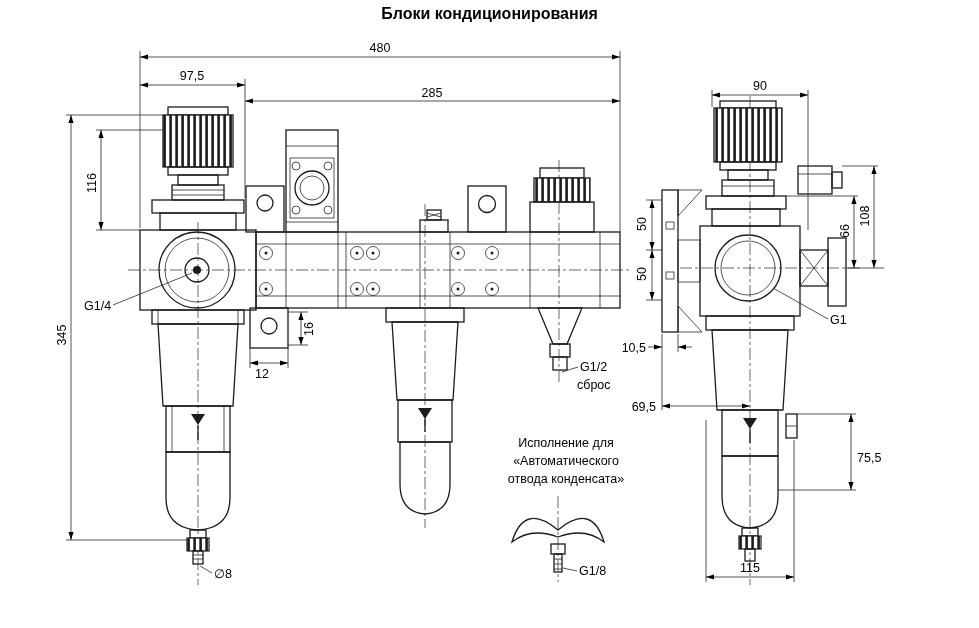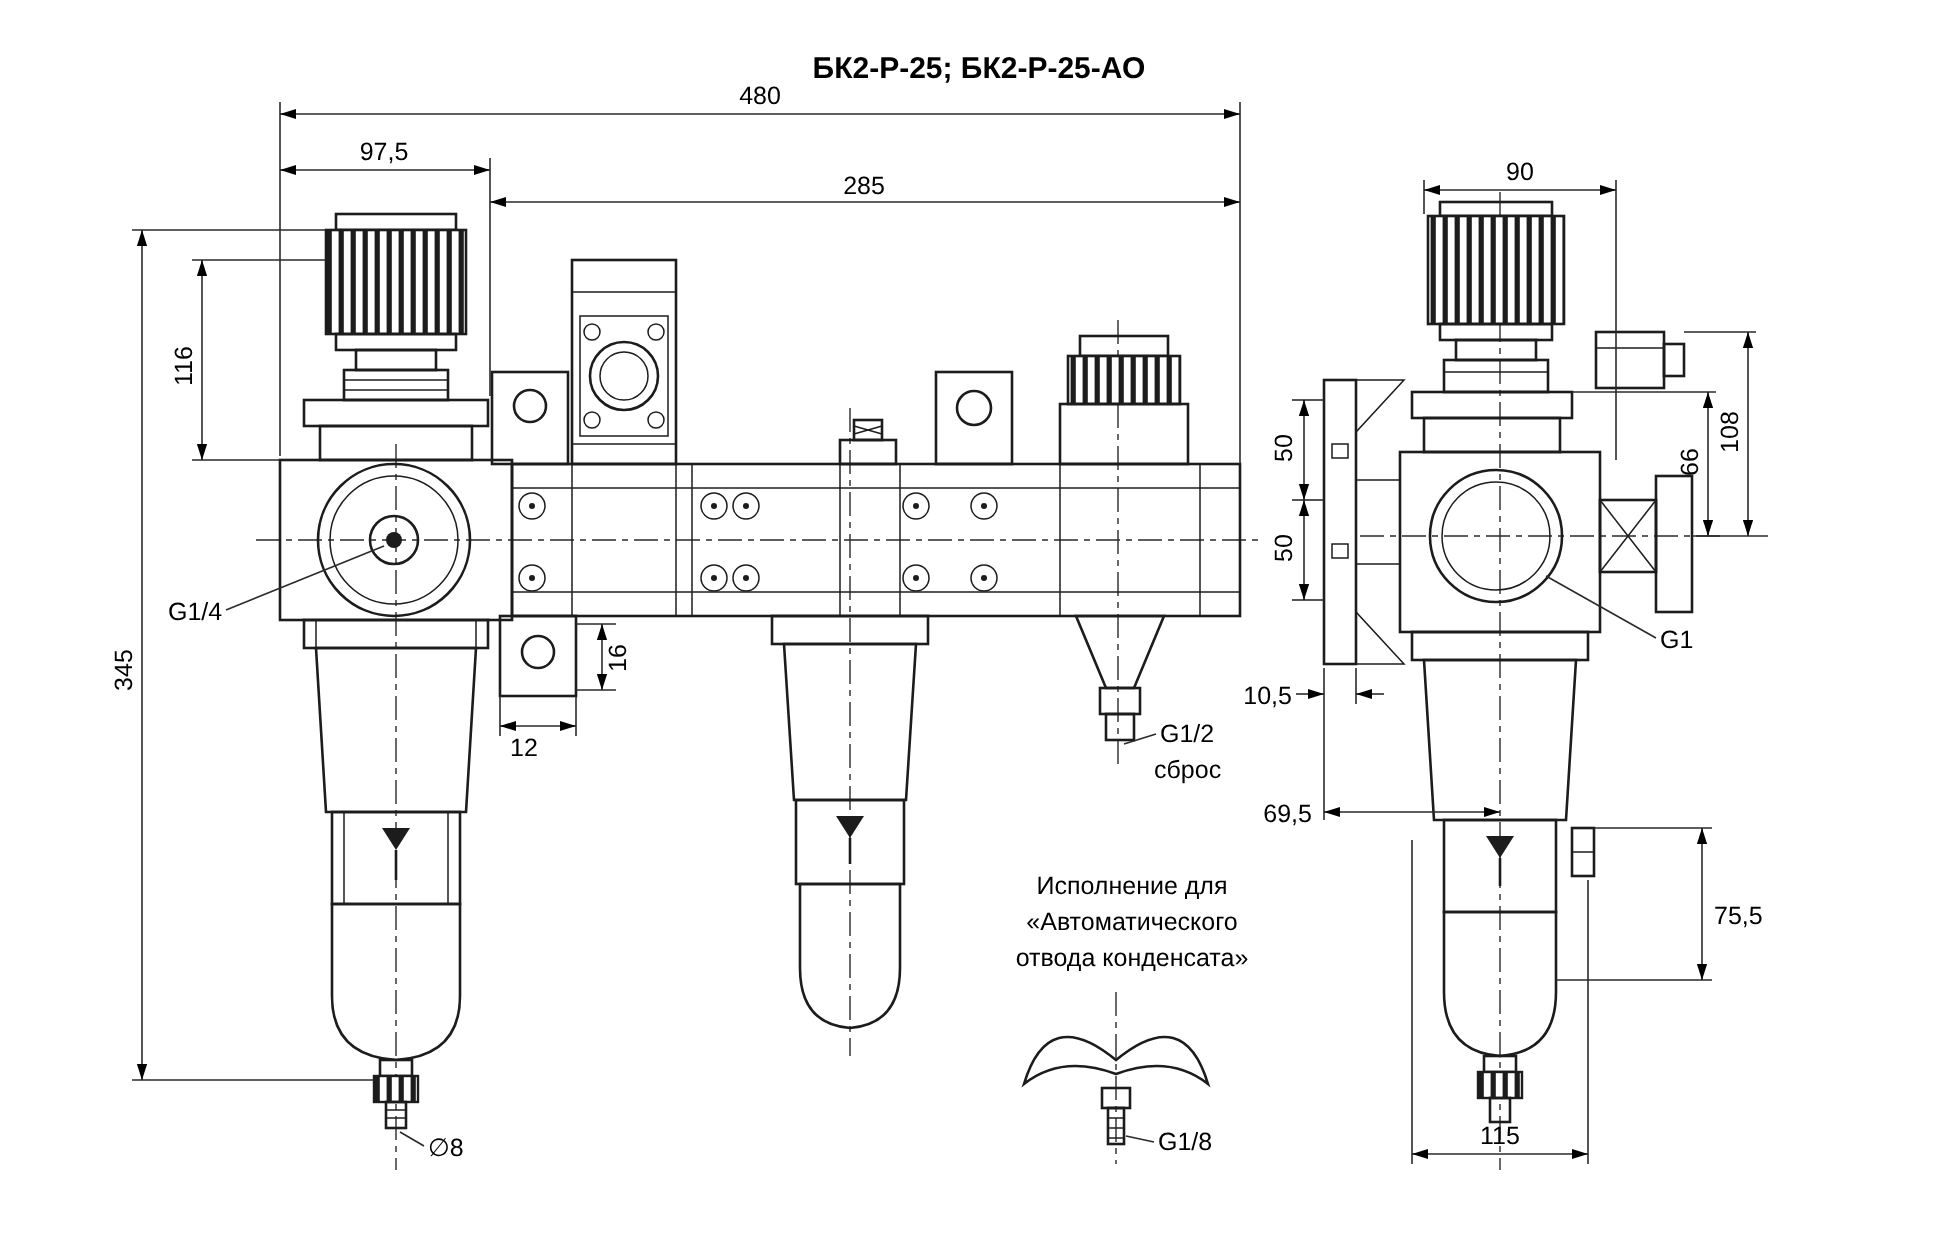--- a/index.html
+++ b/index.html
@@ -14,21 +14,21 @@
   .t{fill:none;stroke:#1c1c1c;stroke-width:0.75;}
   .d{fill:none;stroke:#2a2a2a;stroke-width:0.8;}
   .c{fill:none;stroke:#2a2a2a;stroke-width:0.7;stroke-dasharray:12 3 3 3;}
   .b{fill:#1c1c1c;stroke:none;}
   text{font-family:"Liberation Sans",sans-serif;font-size:12.5px;fill:#000;}
 </style>
 </head>
 <body>
 
 <div class="page">
-  <div class="title-line2">БК2-Р-25; БК2-Р-25-АО</div>
+  <div class="title-line1">Блоки кондиционирования</div>
 
   <svg width="979" height="628" viewBox="0 0 979 628">
     <defs>
       <marker id="ar" viewBox="0 0 10 10" refX="10" refY="5" markerWidth="10" markerHeight="10" orient="auto-start-reverse">
         <path d="M10,5 L0,1.8 L0,8.2 Z" fill="#000"></path>
       </marker>
       <pattern id="knurl" width="6" height="10" patternUnits="userSpaceOnUse">
         <rect width="6" height="10" fill="#ffffff"></rect>
         <rect x="1.3" width="2.6" height="10" fill="#1c1c1c"></rect>
       </pattern>

